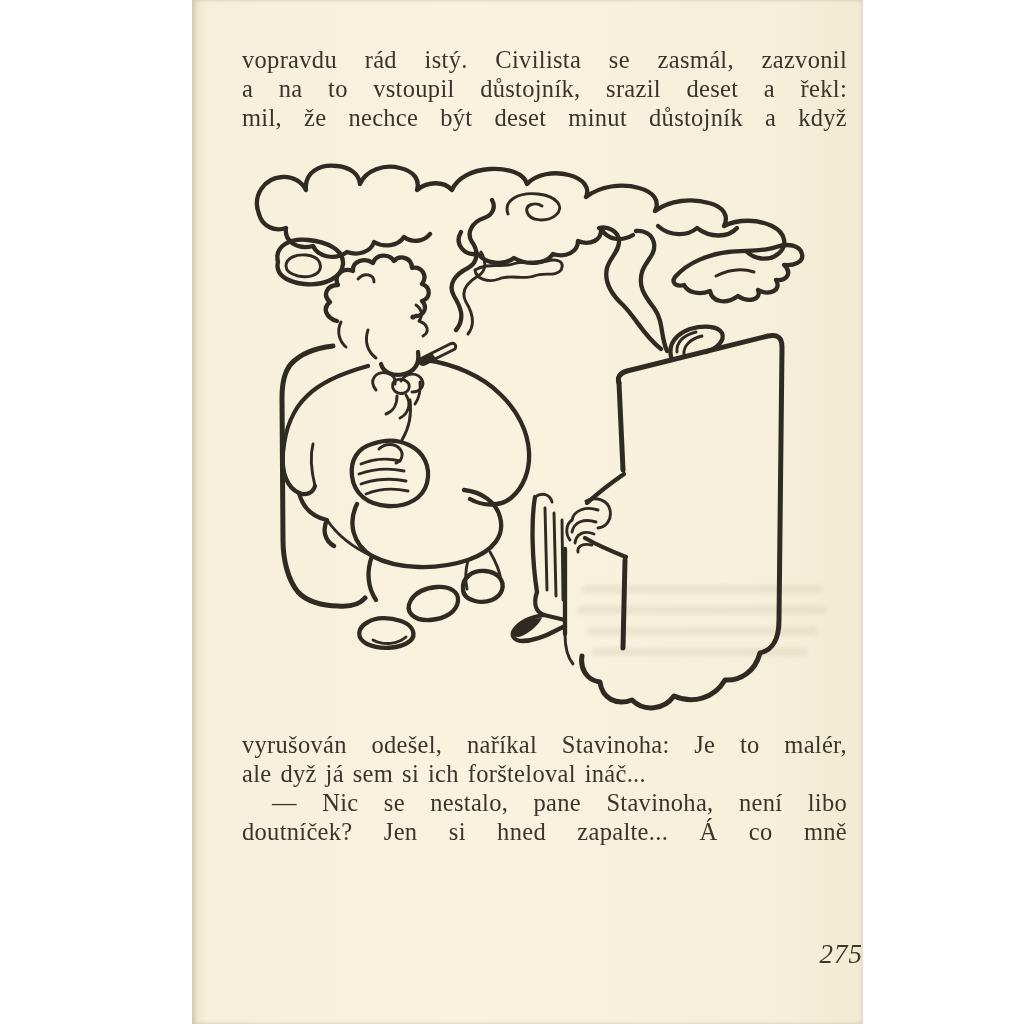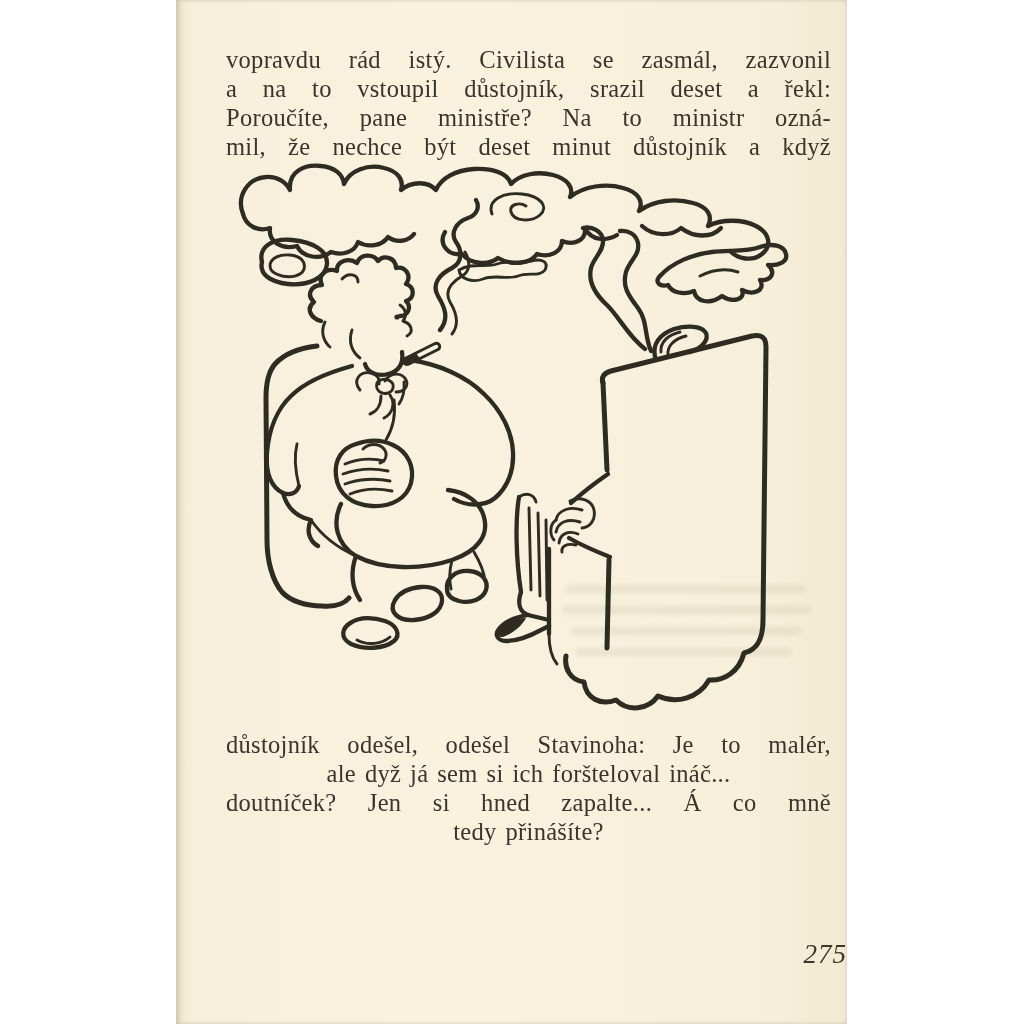--- a/index.html
+++ b/index.html
@@ -2,30 +2,30 @@
 <html><head>
 <meta charset="utf-8">
 <style>
   html,body{margin:0;padding:0;}
   body{
     width:1024px;height:1024px;position:relative;overflow:hidden;
     background:#ffffff;
     font-family:"Liberation Serif","DejaVu Serif",serif;
   }
   .page{
-    position:absolute;left:176px;top:0;width:671px;height:1024px;
+    position:absolute;left:192px;top:0;width:671px;height:1024px;
     background:linear-gradient(90deg,#ece3c9 0px,#f6efdb 14px,#f8f2df 40%,#f6efda 85%,#f2ebd3 100%);
     box-shadow:inset 3px 0 4px rgba(90,80,50,.18), inset -2px 0 3px rgba(90,80,50,.08);
   }
   .para{position:absolute;left:50px;width:605px;color:#3a352a;}
   .para-top{top:45px;}
   .para-bottom{top:730px;}
   .tline{
     font-size:24.5px;line-height:29px;height:29px;
-    letter-spacing:.3px;word-spacing:2.5px;white-space:nowrap;text-align:center;
+    letter-spacing:.3px;word-spacing:2.5px;white-space:nowrap;
   }
   .j{white-space:normal;text-align:justify;overflow:hidden;}
   .j::after{content:"";display:inline-block;width:100%;}
   .ind{text-indent:30px;}
   .page-number{
     position:absolute;left:0;right:0;top:939px;text-align:right;
     font-style:italic;font-size:27px;color:#3c372b;letter-spacing:1px;
   }
   svg.illustration{position:absolute;left:0;top:0;width:671px;height:1024px;pointer-events:none;}
   .ink{stroke:#2f2a22;fill:none;stroke-width:4.3;stroke-linecap:round;stroke-linejoin:round;}
@@ -35,21 +35,20 @@
   .ghost{position:absolute;background:rgba(130,115,80,.10);filter:blur(2px);border-radius:4px;}
 </style>
 </head>
 <body>
 
 <div class="page">
 
   <div class="para para-top">
     <div class="tline j">vopravdu rád istý. Civilista se zasmál, zazvonil</div>
     <div class="tline j">a na to vstoupil důstojník, srazil deset a řekl:</div>
-    <div class="tline j">Poroučíte, pane ministře? Na to ministr ozná-</div>
     <div class="tline j">mil, že nechce být deset minut důstojník a když</div>
   </div>
 
   <div class="ghost" style="left:390px;top:585px;width:240px;height:8px;"></div>
   <div class="ghost" style="left:385px;top:606px;width:250px;height:8px;"></div>
   <div class="ghost" style="left:395px;top:627px;width:230px;height:8px;"></div>
   <div class="ghost" style="left:400px;top:648px;width:215px;height:8px;"></div>
 
   <svg class="illustration" viewBox="176 0 671 1024" xmlns="http://www.w3.org/2000/svg" aria-hidden="true">
 
@@ -214,21 +213,21 @@
 
       <path class="ink" d="M521,592 C517,604 520,612 528,615 L549,620"></path>
       <path class="ink" d="M528,615 C516,617 504,622 499,629 C494,635 498,641 506,641
         C516,641 530,636 541,630 L549,626"></path>
       <path class="fill" d="M500,628 C507,621 518,618 526,618 C522,626 512,634 503,637 C497,638 496,632 500,628 Z"></path>
       <path class="ink thin" d="M549,634 C549,648 552,658 557,664"></path>
     </g>
   </svg>
 
   <div class="para para-bottom">
-    <div class="tline j">důstojník odešel, odešel Stavinoha: Je to malér,</div>
+    <div class="tline j">vyrušován odešel, naříkal Stavinoha: Je to malér,</div>
     <div class="tline">ale dyž já sem si ich foršteloval ináč...</div>
+    <div class="tline j ind">— Nic se nestalo, pane Stavinoha, není libo</div>
     <div class="tline j">doutníček? Jen si hned zapalte... Á co mně</div>
-    <div class="tline">tedy přinášíte?</div>
   </div>
 
   <div class="page-number">275</div>
 
 </div>
 
 </body></html>

